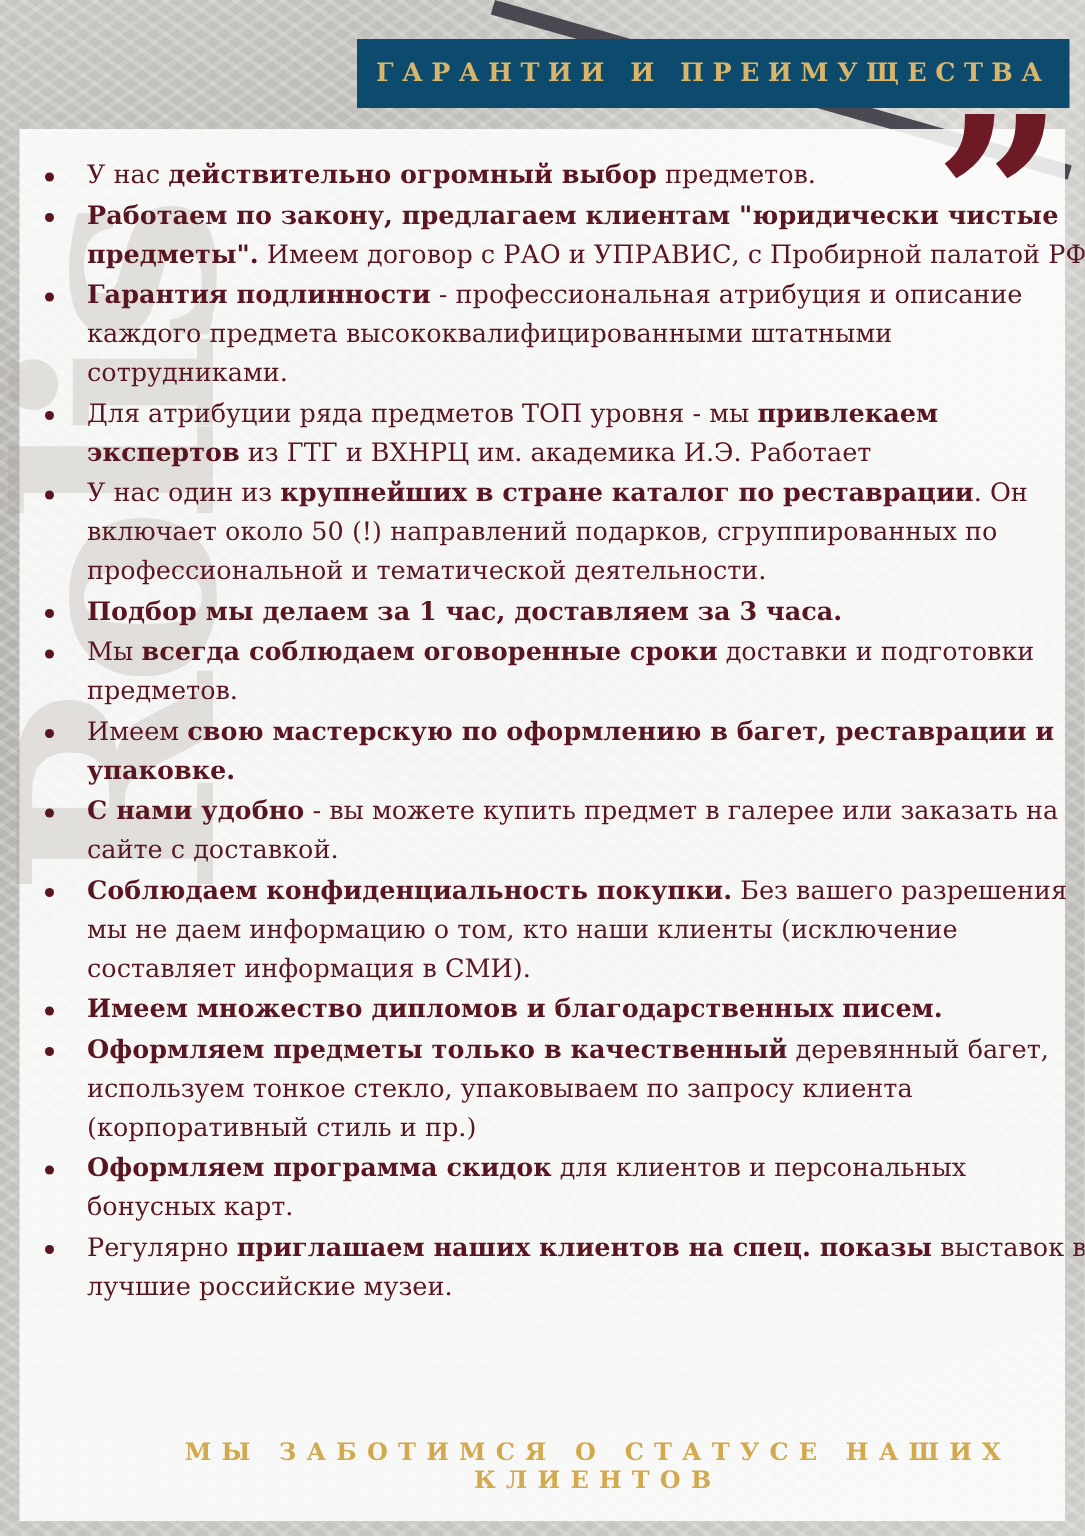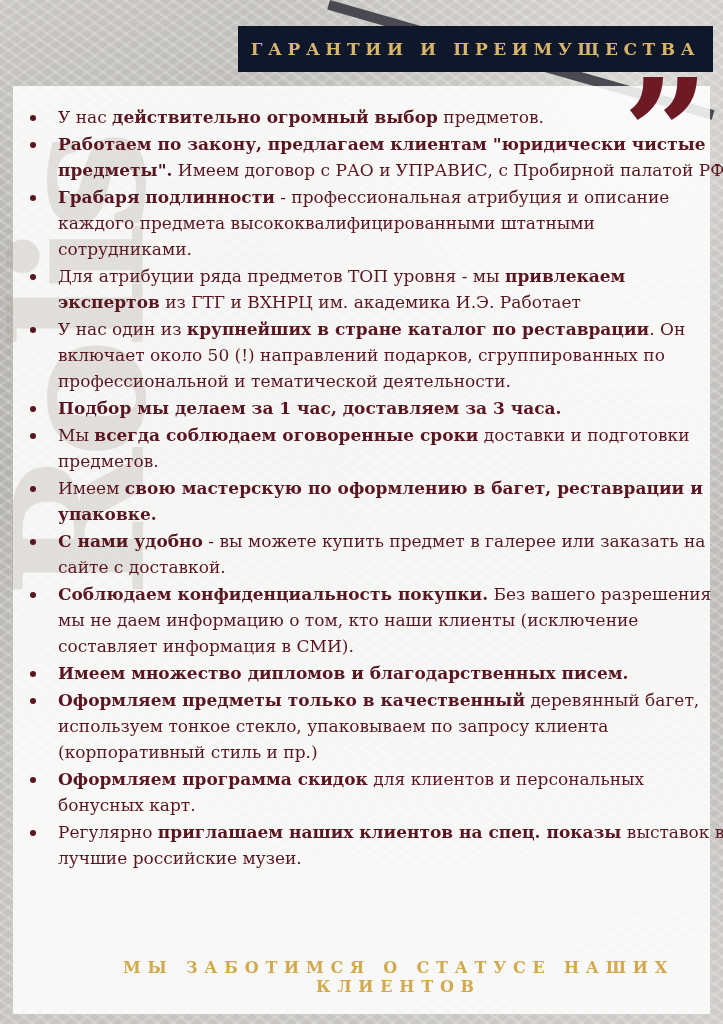--- a/index.html
+++ b/index.html
@@ -21,21 +21,21 @@
       repeating-linear-gradient(35deg, rgba(255,255,255,0.18) 0 3px, rgba(0,0,0,0) 3px 9px),
       repeating-linear-gradient(-35deg, rgba(255,255,255,0.14) 0 3px, rgba(0,0,0,0) 3px 9px);
   }
   .stripe {
     position: absolute; left: 330px; top: 0; width: 400px; height: 10px;
     background: #3c3a44; transform: rotate(16deg); transform-origin: left top;
     opacity: .9;
   }
   .header {
     position: absolute; left: 238px; top: 26px; width: 475px; height: 46px;
-    background: #0f172a; display: flex; align-items: center; justify-content: center;
+    background: #0c4a6e; display: flex; align-items: center; justify-content: center;
   }
   .header span {
     color: #d9b56b; font-family: "DejaVu Serif", serif; font-size: 17px;
     letter-spacing: 5.6px; font-weight: bold;
   }
   .panel {
     position: absolute; left: 13px; top: 86px; width: 697px; height: 928px;
     background: rgba(255,255,255,0.86);
   }
   .watermark {
@@ -74,21 +74,21 @@
   <span>ГАРАНТИИ И ПРЕИМУЩЕСТВА</span>
 </div>
 
 <div class="panel"></div>
 <div class="watermark">Rolis</div>
 <div class="quote">”</div>
 
 <ul class="list" id="adv-list">
     <li><span>У нас </span><b>действительно огромный выбор</b><span> предметов.</span></li>
     <li><b>Работаем по закону, предлагаем клиентам "юридически чистые предметы".</b><span> Имеем договор с РАО и УПРАВИС, с Пробирной палатой РФ.</span></li>
-    <li><b>Грабаря подлинности</b><span> - профессиональная атрибуция и описание каждого предмета высококвалифицированными штатными сотрудниками.</span></li>
+    <li><b>Гарантия подлинности</b><span> - профессиональная атрибуция и описание каждого предмета высококвалифицированными штатными сотрудниками.</span></li>
     <li><span>Для атрибуции ряда предметов ТОП уровня - мы </span><b>привлекаем экспертов</b><span> из ГТГ и ВХНРЦ им. академика И.Э. Работает</span></li>
     <li><span>У нас один из </span><b>крупнейших в стране каталог по реставрации</b><span>. Он включает около 50 (!) направлений подарков, сгруппированных по профессиональной и тематической деятельности.</span></li>
     <li><b>Подбор мы делаем за 1 час, доставляем за 3 часа.</b></li>
     <li><span>Мы </span><b>всегда соблюдаем оговоренные сроки</b><span> доставки и подготовки предметов.</span></li>
     <li><span>Имеем </span><b>свою мастерскую по оформлению в багет, реставрации и упаковке.</b></li>
     <li><b>С нами удобно</b><span> - вы можете купить предмет в галерее или заказать на сайте с доставкой.</span></li>
     <li><b>Соблюдаем конфиденциальность покупки.</b><span> Без вашего разрешения мы не даем информацию о том, кто наши клиенты (исключение составляет информация в СМИ).</span></li>
     <li><b>Имеем множество дипломов и благодарственных писем.</b></li>
     <li><b>Оформляем предметы только в качественный</b><span> деревянный багет, используем тонкое стекло, упаковываем по запросу клиента (корпоративный стиль и пр.)</span></li>
     <li><b>Оформляем программа скидок</b><span> для клиентов и персональных бонусных карт.</span></li>

